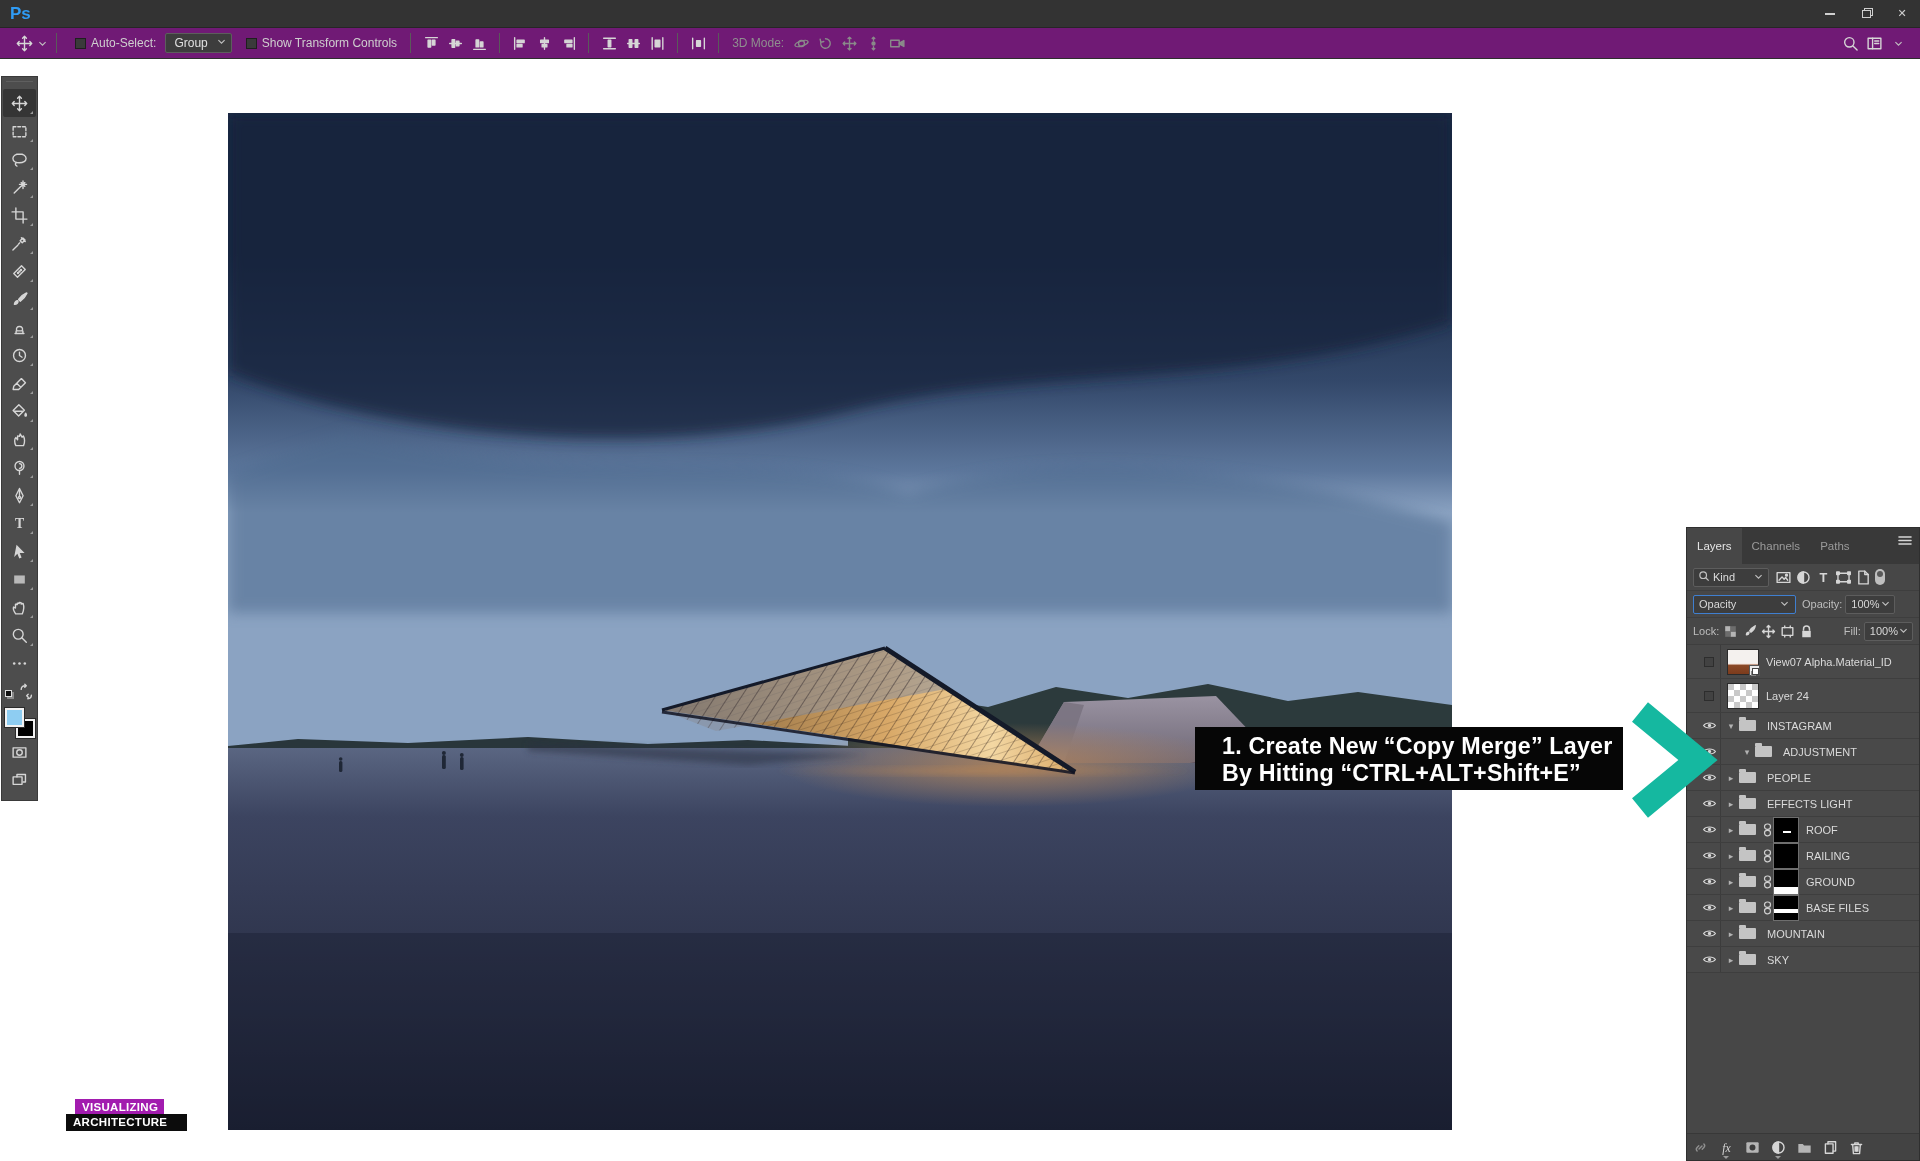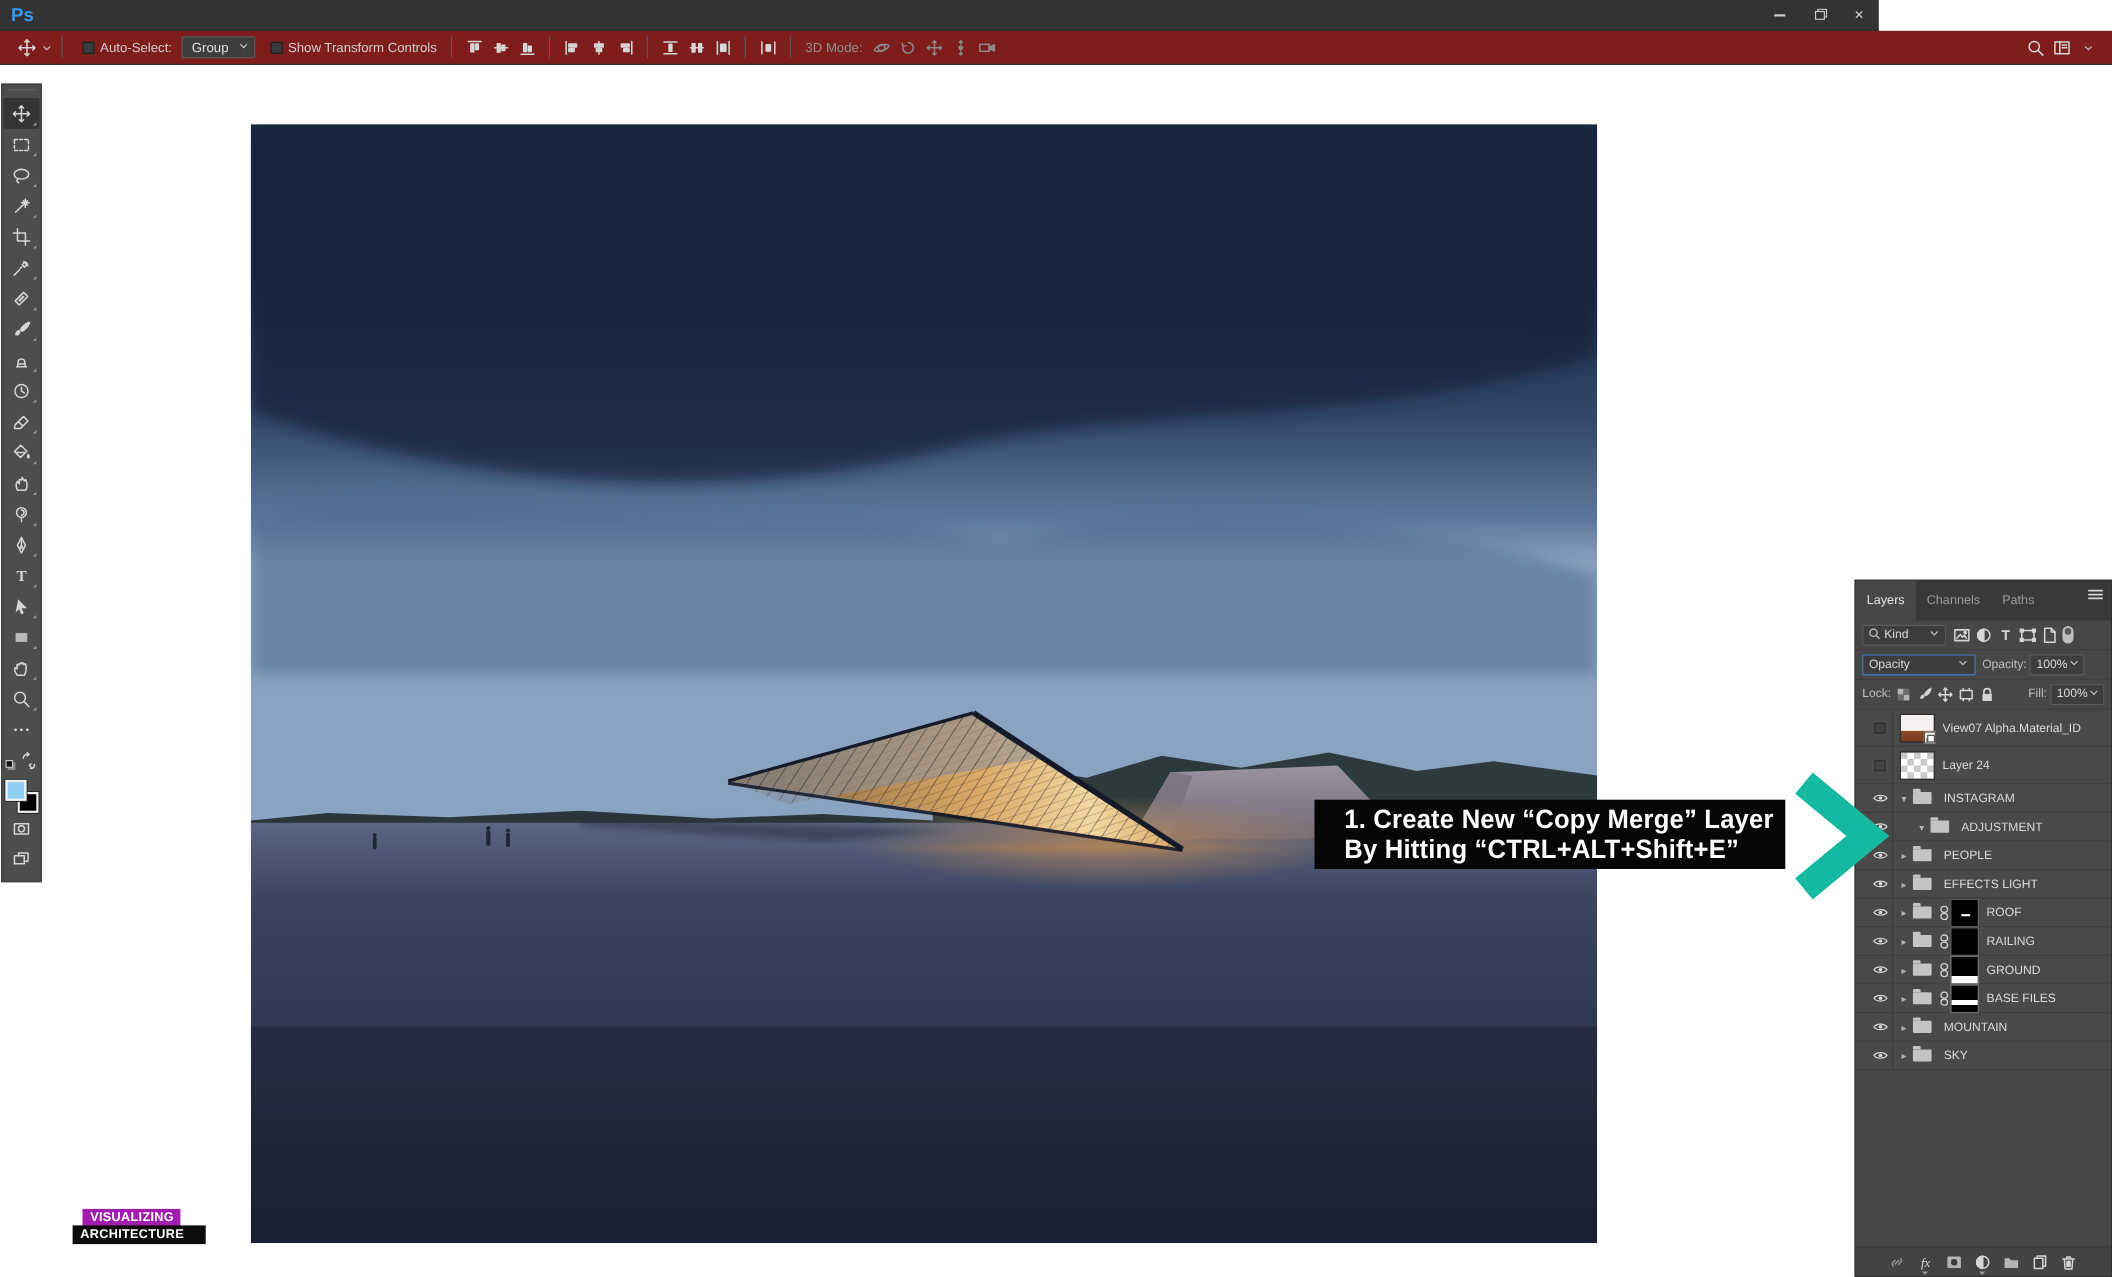--- a/index.html
+++ b/index.html
@@ -1,32 +1,32 @@
 <!DOCTYPE html>
 <html><head>
 <meta charset="utf-8">
 <style>
   html,body{margin:0;padding:0;background:#fff;}
   *{box-sizing:border-box;}
   .app{position:relative;width:1920px;height:1161px;background:#fff;overflow:hidden;
        font-family:"Liberation Sans",sans-serif;-webkit-font-smoothing:antialiased;}
 
   
-  .menu-bar{position:absolute;left:0;top:0;width:1708px;height:28px;background:#333333;
+  .menu-bar{position:absolute;left:0;top:0;width:1920px;height:28px;background:#333333;
             display:flex;align-items:center;border-bottom:1px solid #262626;z-index:30;}
   .ps-logo{color:#2f9bf4;font-weight:bold;font-size:17px;margin:0 14px 0 10px;letter-spacing:0;}
   .menu-items{display:flex;align-items:center;height:100%;}
   .menu-item{color:#e2e2e2;font-size:13px;padding:0 13px;line-height:28px;cursor:default;}
   .win-controls{position:absolute;right:0;top:0;height:100%;display:flex;}
   .win-btn{width:36px;height:100%;display:flex;align-items:center;justify-content:center;color:#cfcfcf;font-size:11px;}
   .win-min i{display:block;width:10px;height:2px;background:#cfcfcf;}
   .win-rest i{display:block;width:9px;height:8px;border:1px solid #cfcfcf;box-shadow:2px -2px 0 -1px #333,2px -2px 0 0 #cfcfcf;}
 
   
-  .options-bar{position:absolute;left:0;top:28px;width:1920px;height:31px;background:#7f1d1d;
+  .options-bar{position:absolute;left:0;top:28px;width:1920px;height:31px;background:#701a75;
                display:flex;align-items:center;z-index:29;border-bottom:1px solid #2e2e2e;}
   .opt-sep{width:1px;height:20px;background:#5a5a5a;margin:0 8px;flex:none;}
   .opt-label{color:#cfcfcf;font-size:12px;margin:0 5px;white-space:nowrap;}
   .opt-label.dimtxt{color:#8f8f8f;}
   .checkbox{width:11px;height:11px;border:1px solid #1f1f1f;background:#3a3a3a;margin-left:10px;flex:none;}
   .dropdown{display:flex;align-items:center;height:20px;background:#3d3d3d;border:1px solid #5d5d5d;
             border-radius:2px;color:#e0e0e0;font-size:12px;padding:0 4px 0 8px;margin:0 4px;}
   .dropdown .chev{margin-left:8px;}
   .icn{display:inline-flex;align-items:center;justify-content:center;width:24px;height:24px;flex:none;}
   .icn svg{display:block;}
@@ -103,21 +103,21 @@
             background:linear-gradient(#31405c 0%,#3c4f70 40%,#5c7194 58%,#76869f 62%,#2b3148 64%,#1c2133 100%);}
   .smart-badge{position:absolute;right:-2px;bottom:-2px;width:11px;height:11px;background:#ececec;border:1px solid #555;}
   .smart-badge::after{content:'';position:absolute;left:2px;top:2px;width:5px;height:5px;border:1px solid #444;background:#fff;box-shadow:-2px 2px 0 -1px #888;}
   .mk{width:26px;height:26px;background:#000;border:1px solid #6e6e6e;flex:none;position:relative;margin-left:1px;}
   .mk.roof::after{content:'';position:absolute;left:9px;top:13px;width:8px;height:2px;background:#fff;}
   .mk.ground{background:linear-gradient(#000 71%,#fff 71%);}
   .mk.basefiles{background:linear-gradient(#000 53%,#fff 53%,#fff 72%,#000 72%);}
   .linkic{flex:none;margin-left:3px;}
 
   .panel-footer{height:27px;flex:none;border-top:1px solid #383838;background:#434343;
-                display:flex;align-items:center;padding-left:24px;margin-top:auto;}
+                display:flex;align-items:center;margin-top:auto;}
   .panel-footer .icn{width:26px;height:22px;position:relative;}
   .panel-footer .icn .dn{position:absolute;left:50%;bottom:-1px;margin-left:-3px;width:0;height:0;
        border-left:3px solid transparent;border-right:3px solid transparent;border-top:3px solid #9a9a9a;}
 </style>
 </head>
 <body>
 
 <div class="app" style="--accent: #15b8a0; --cv-sky_top: #1a2a45; --cv-sky_dark_cloud: #16233a; --cv-sky_mid: #33486a; --cv-sky_light: #5d779c; --cv-horizon: #8ba3c2; --cv-mountain: #2c3a3c; --cv-ground_top: #5a6682; --cv-ground_mid: #3c4460; --cv-ground_bottom: #1d2134; --cv-dune_light: #9a93a2; --cv-dune_shadow: #6f6876; --cv-structure_dim: #7a5c38; --cv-structure_warm: #d9a968; --cv-structure_bright: #f3d7a2; --cv-structure_edge: #141a29; --cv-glow: #c08a55;">
 
   <div class="menu-bar">

